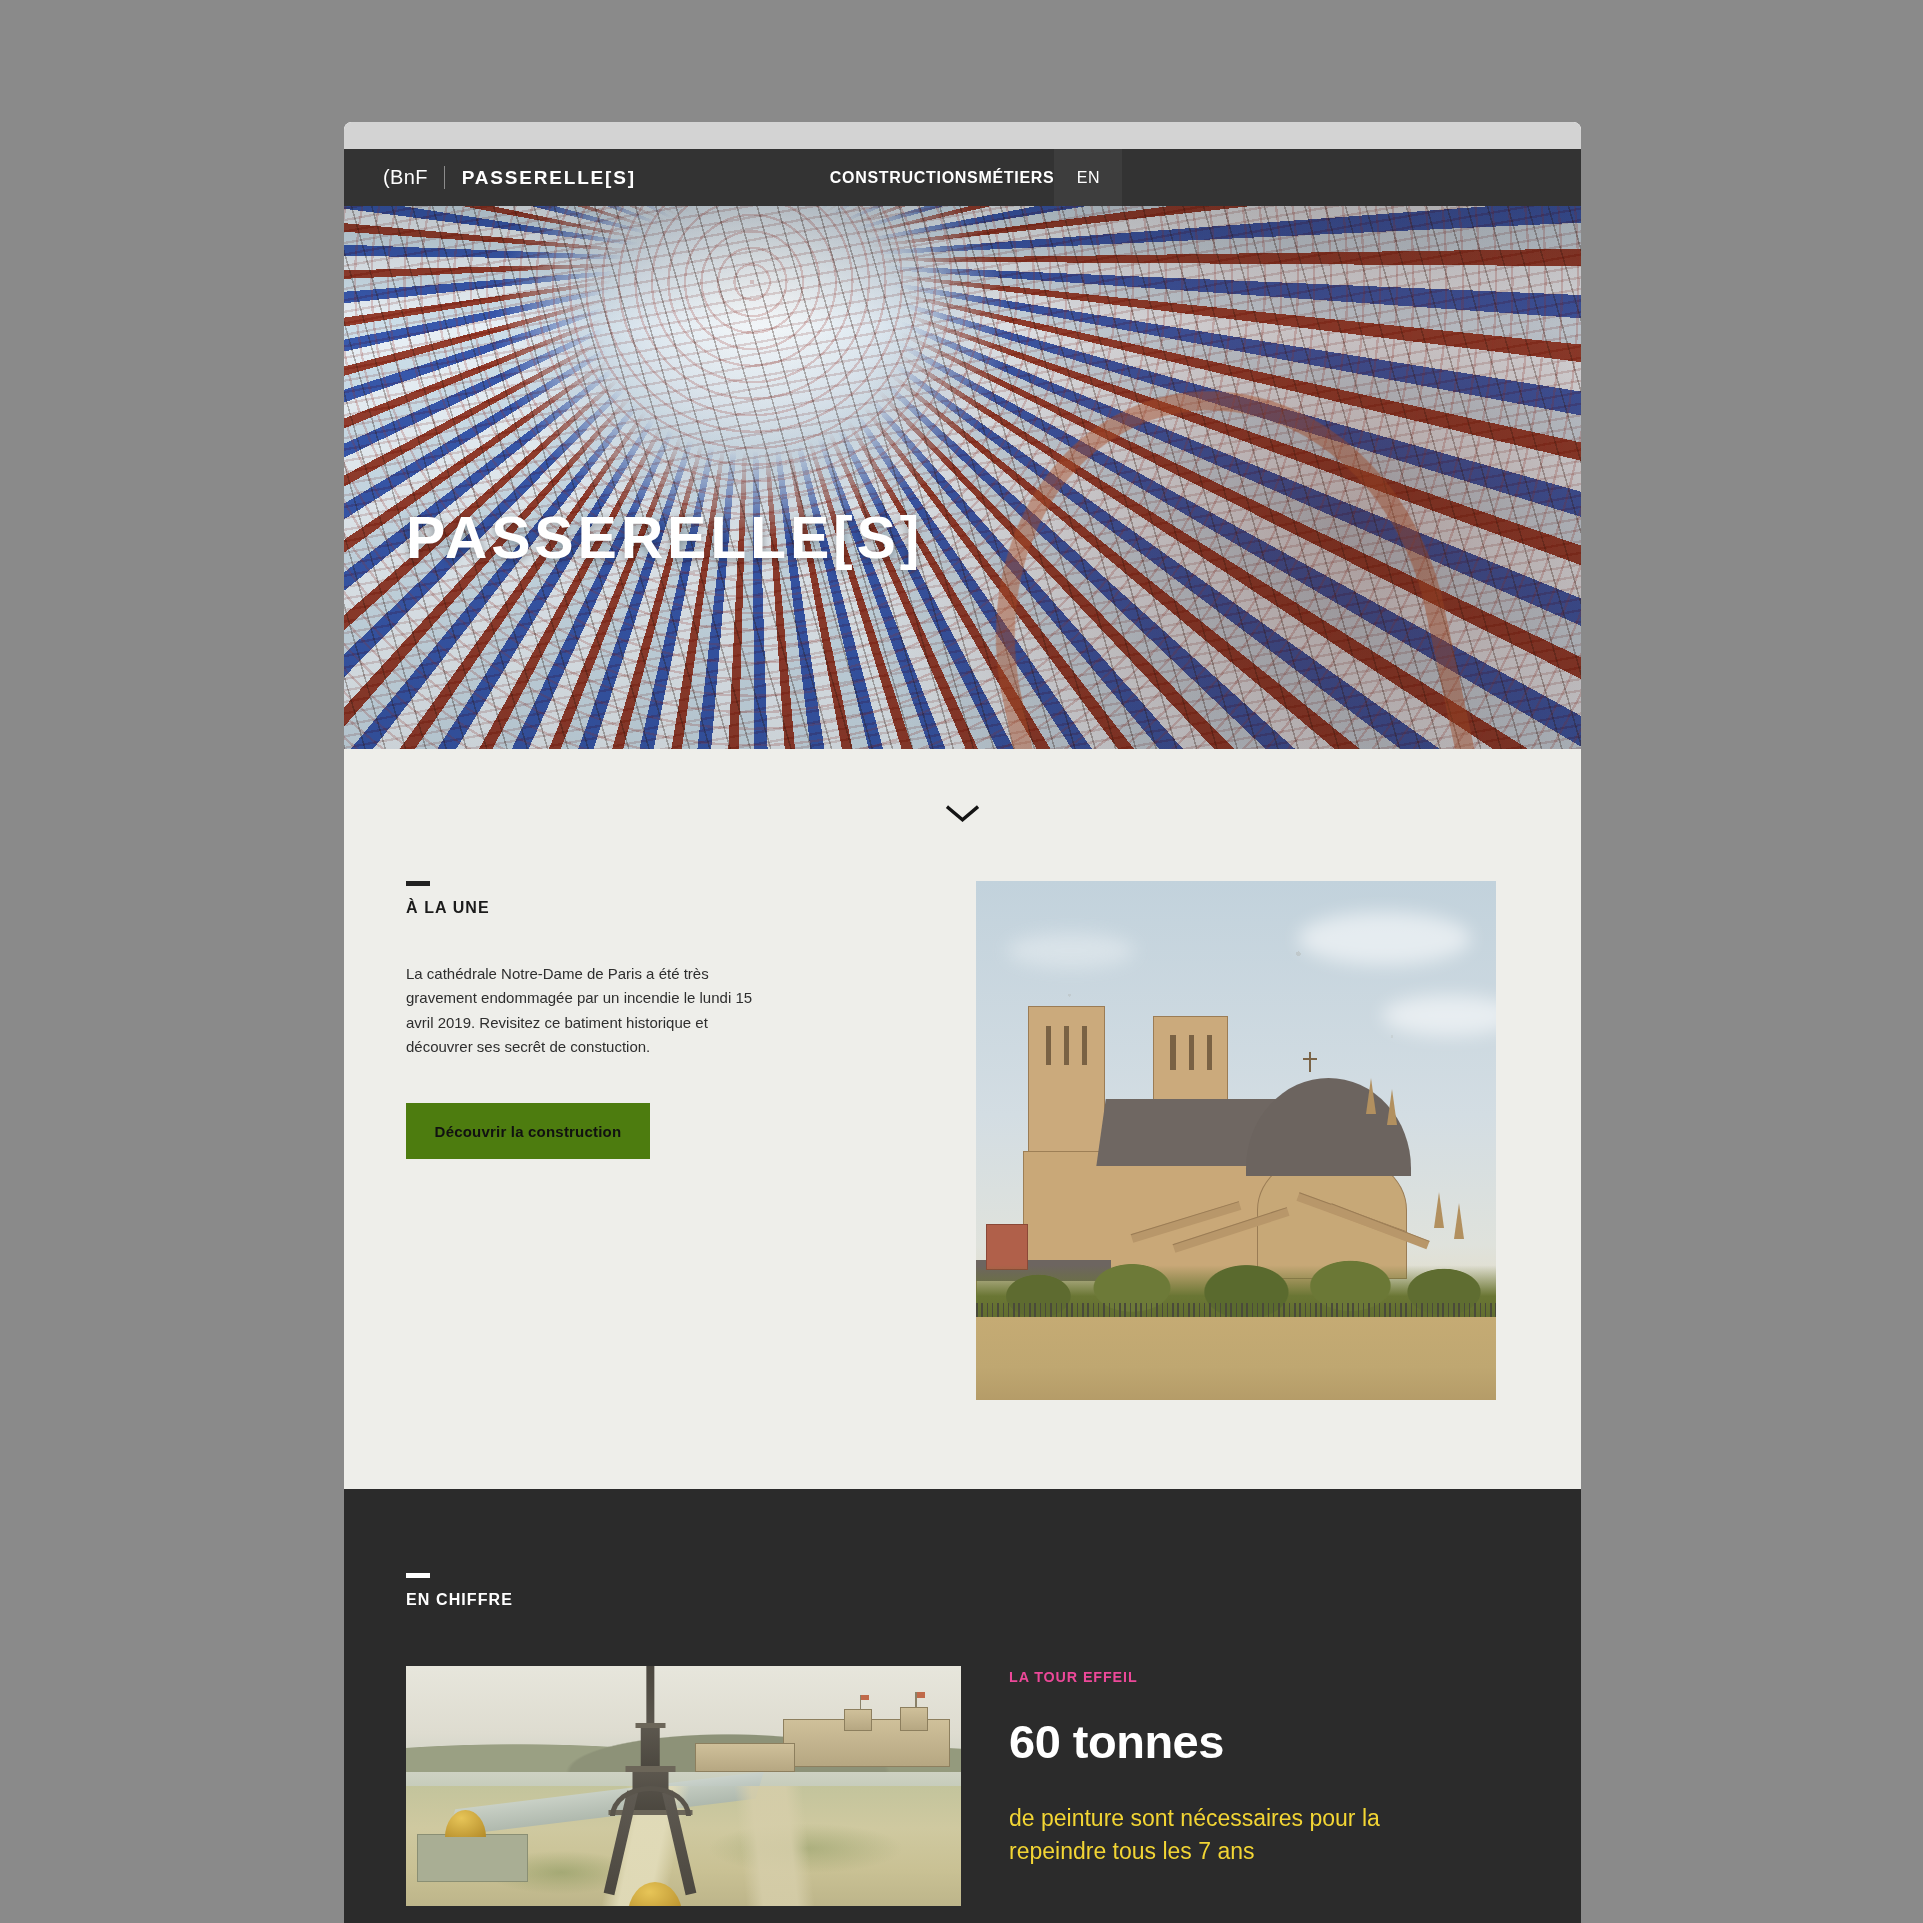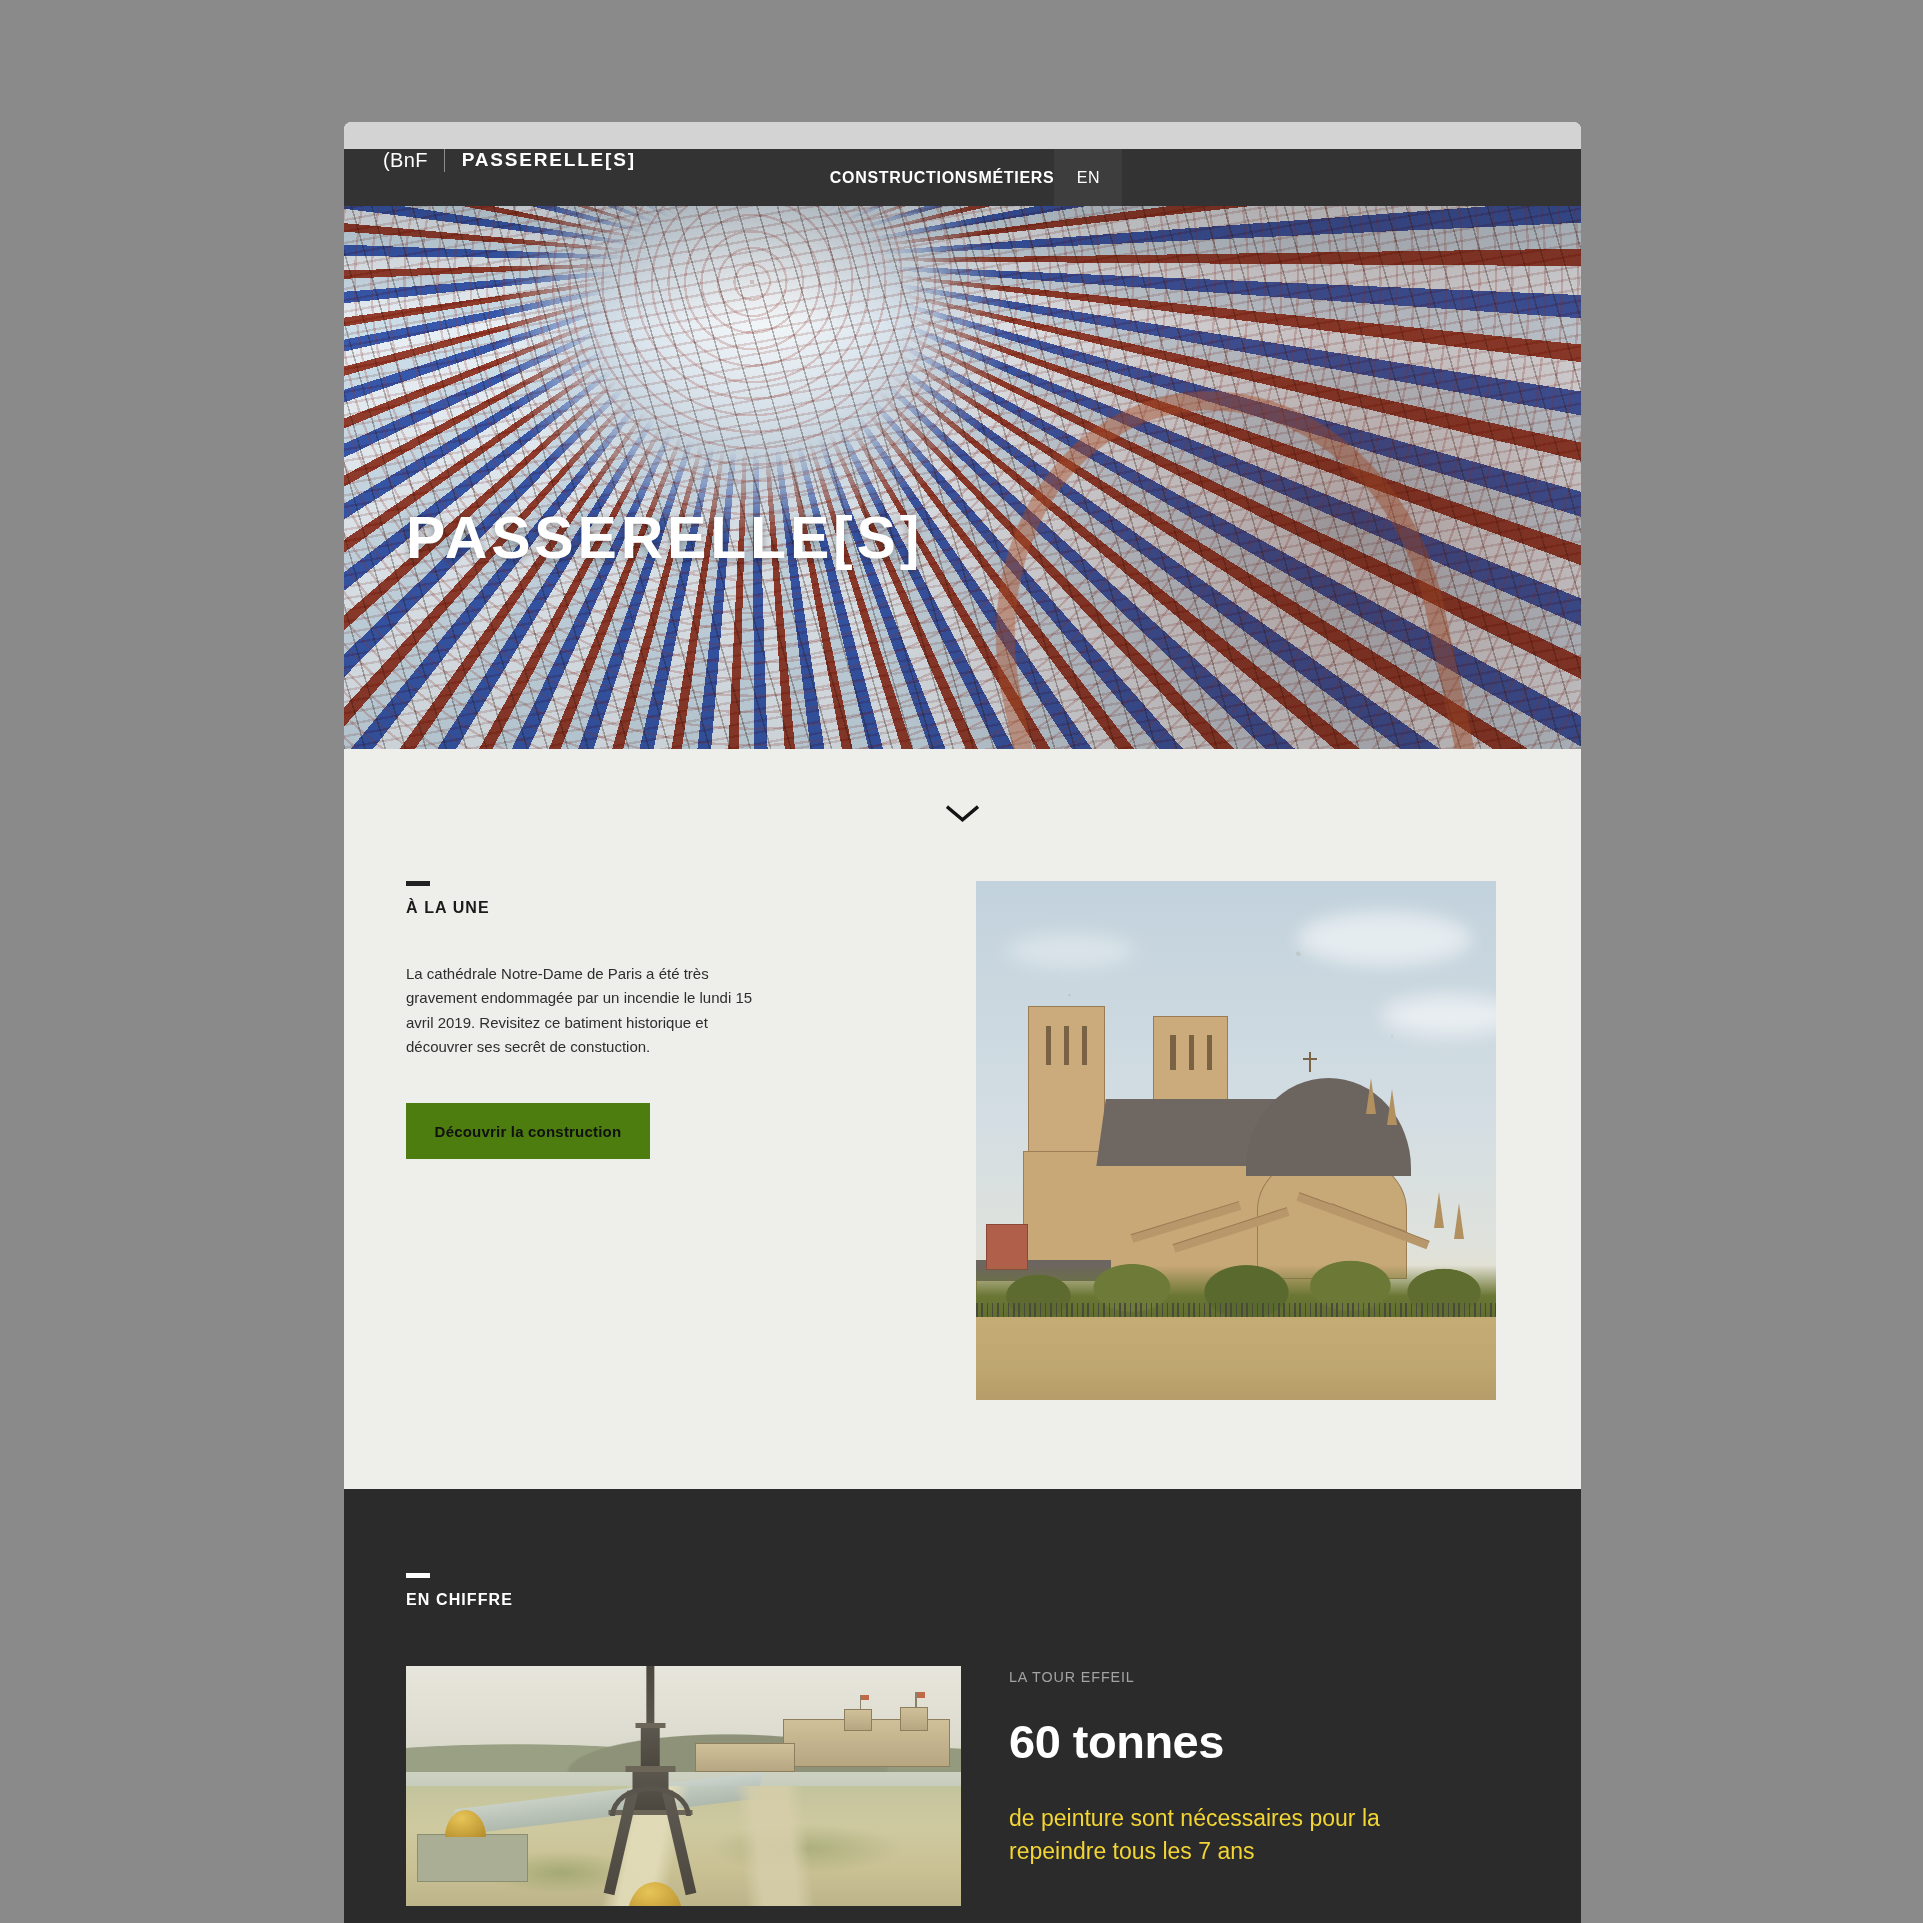--- a/index.html
+++ b/index.html
@@ -44,20 +44,21 @@
     position: relative;
     height: 57px;
     background: #333333;
     display: flex;
     align-items: stretch;
     z-index: 30;
   }
 
   .brand {
     display: flex;
+    align-items: center;
     padding-left: 39px;
     gap: 16.5px;
   }
 
   .brand-bnf {
     color: #ffffff;
     font-size: 20px;
     letter-spacing: 0.4px;
     font-weight: 400;
     font-family: "Liberation Sans", sans-serif;
@@ -493,23 +494,23 @@
     position: absolute;
     background: linear-gradient(to bottom, #cfc09a, #b6a782);
     border: 0.8px solid #8d7f5e;
   }
   .ef-flag { position: absolute; width: 1.5px; height: 15px; background: #8a8168; }
   .ef-flag::after { content:""; position:absolute; left:1.5px; top:0; width:8.3px; height:5.3px; background:#c06a4a; }
 
   .stats-text { flex: 1; padding-top: 3px; }
 
   .stat-label {
-    color: #a3a3a3;
+    color: #ec4899;
     font-size: 14.3px;
-    font-weight: 400;
+    font-weight: 700;
     letter-spacing: 0.9px;
     margin-bottom: 28.6px;
   }
 
   .stat-number {
     color: #ffffff;
     font-size: 47px;
     font-weight: 700;
     letter-spacing: -0.5px;
     margin-bottom: 33px;

